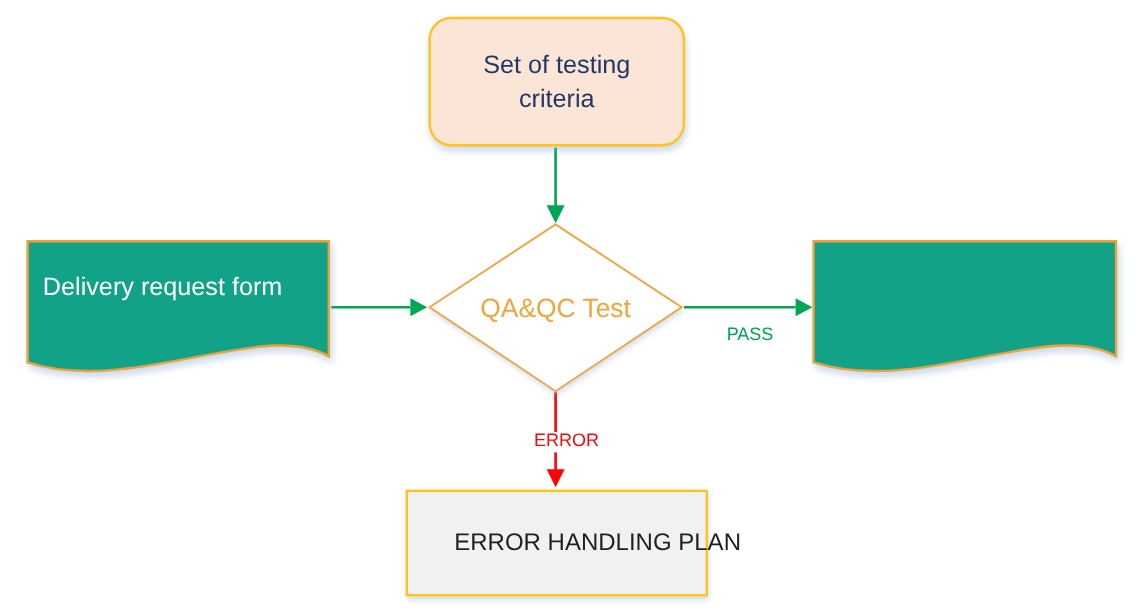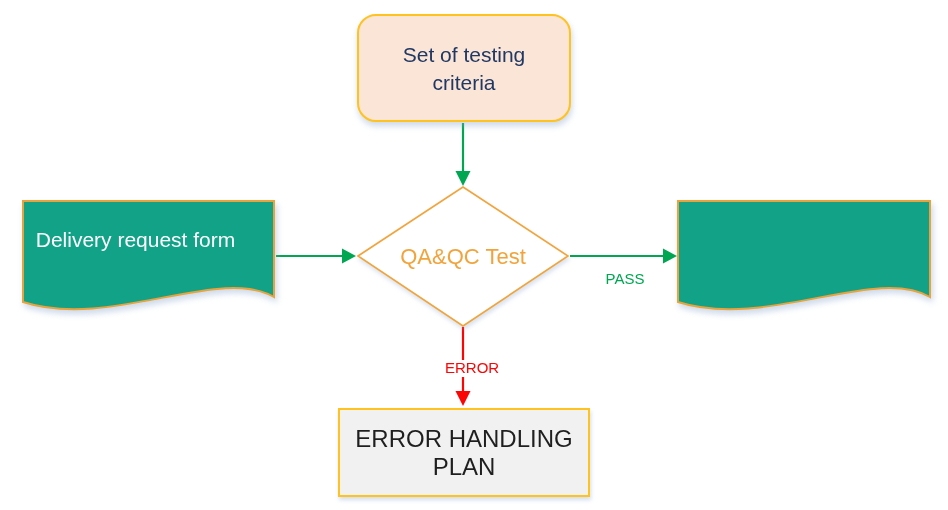--- a/index.html
+++ b/index.html
@@ -64,21 +64,21 @@
     color: #ffffff; font-size: 21px;
   }
   .label-delivery { left: 10px;  top: 200px; width: 251px; height: 80px; }
   .label-sale     { left: 678px; top: 200px; width: 252px; height: 80px; }
   .label-diamond {
     left: 358px; top: 187px; width: 210px; height: 139px;
     color: var(--orange); font-size: 22px;
   }
   .label-error {
     left: 339px; top: 409px; width: 250px; height: 87px;
-    color: var(--error-text); font-size: 24px;
+    color: var(--error-text); font-size: 20px; padding-left: 34px;
   }
   .edge-label {
     position: absolute;
     background: #ffffff;
     font-size: 15px;
     line-height: 1.1;
     padding: 0 1px;
     pointer-events: none;
   }
   .edge-label-pass {

